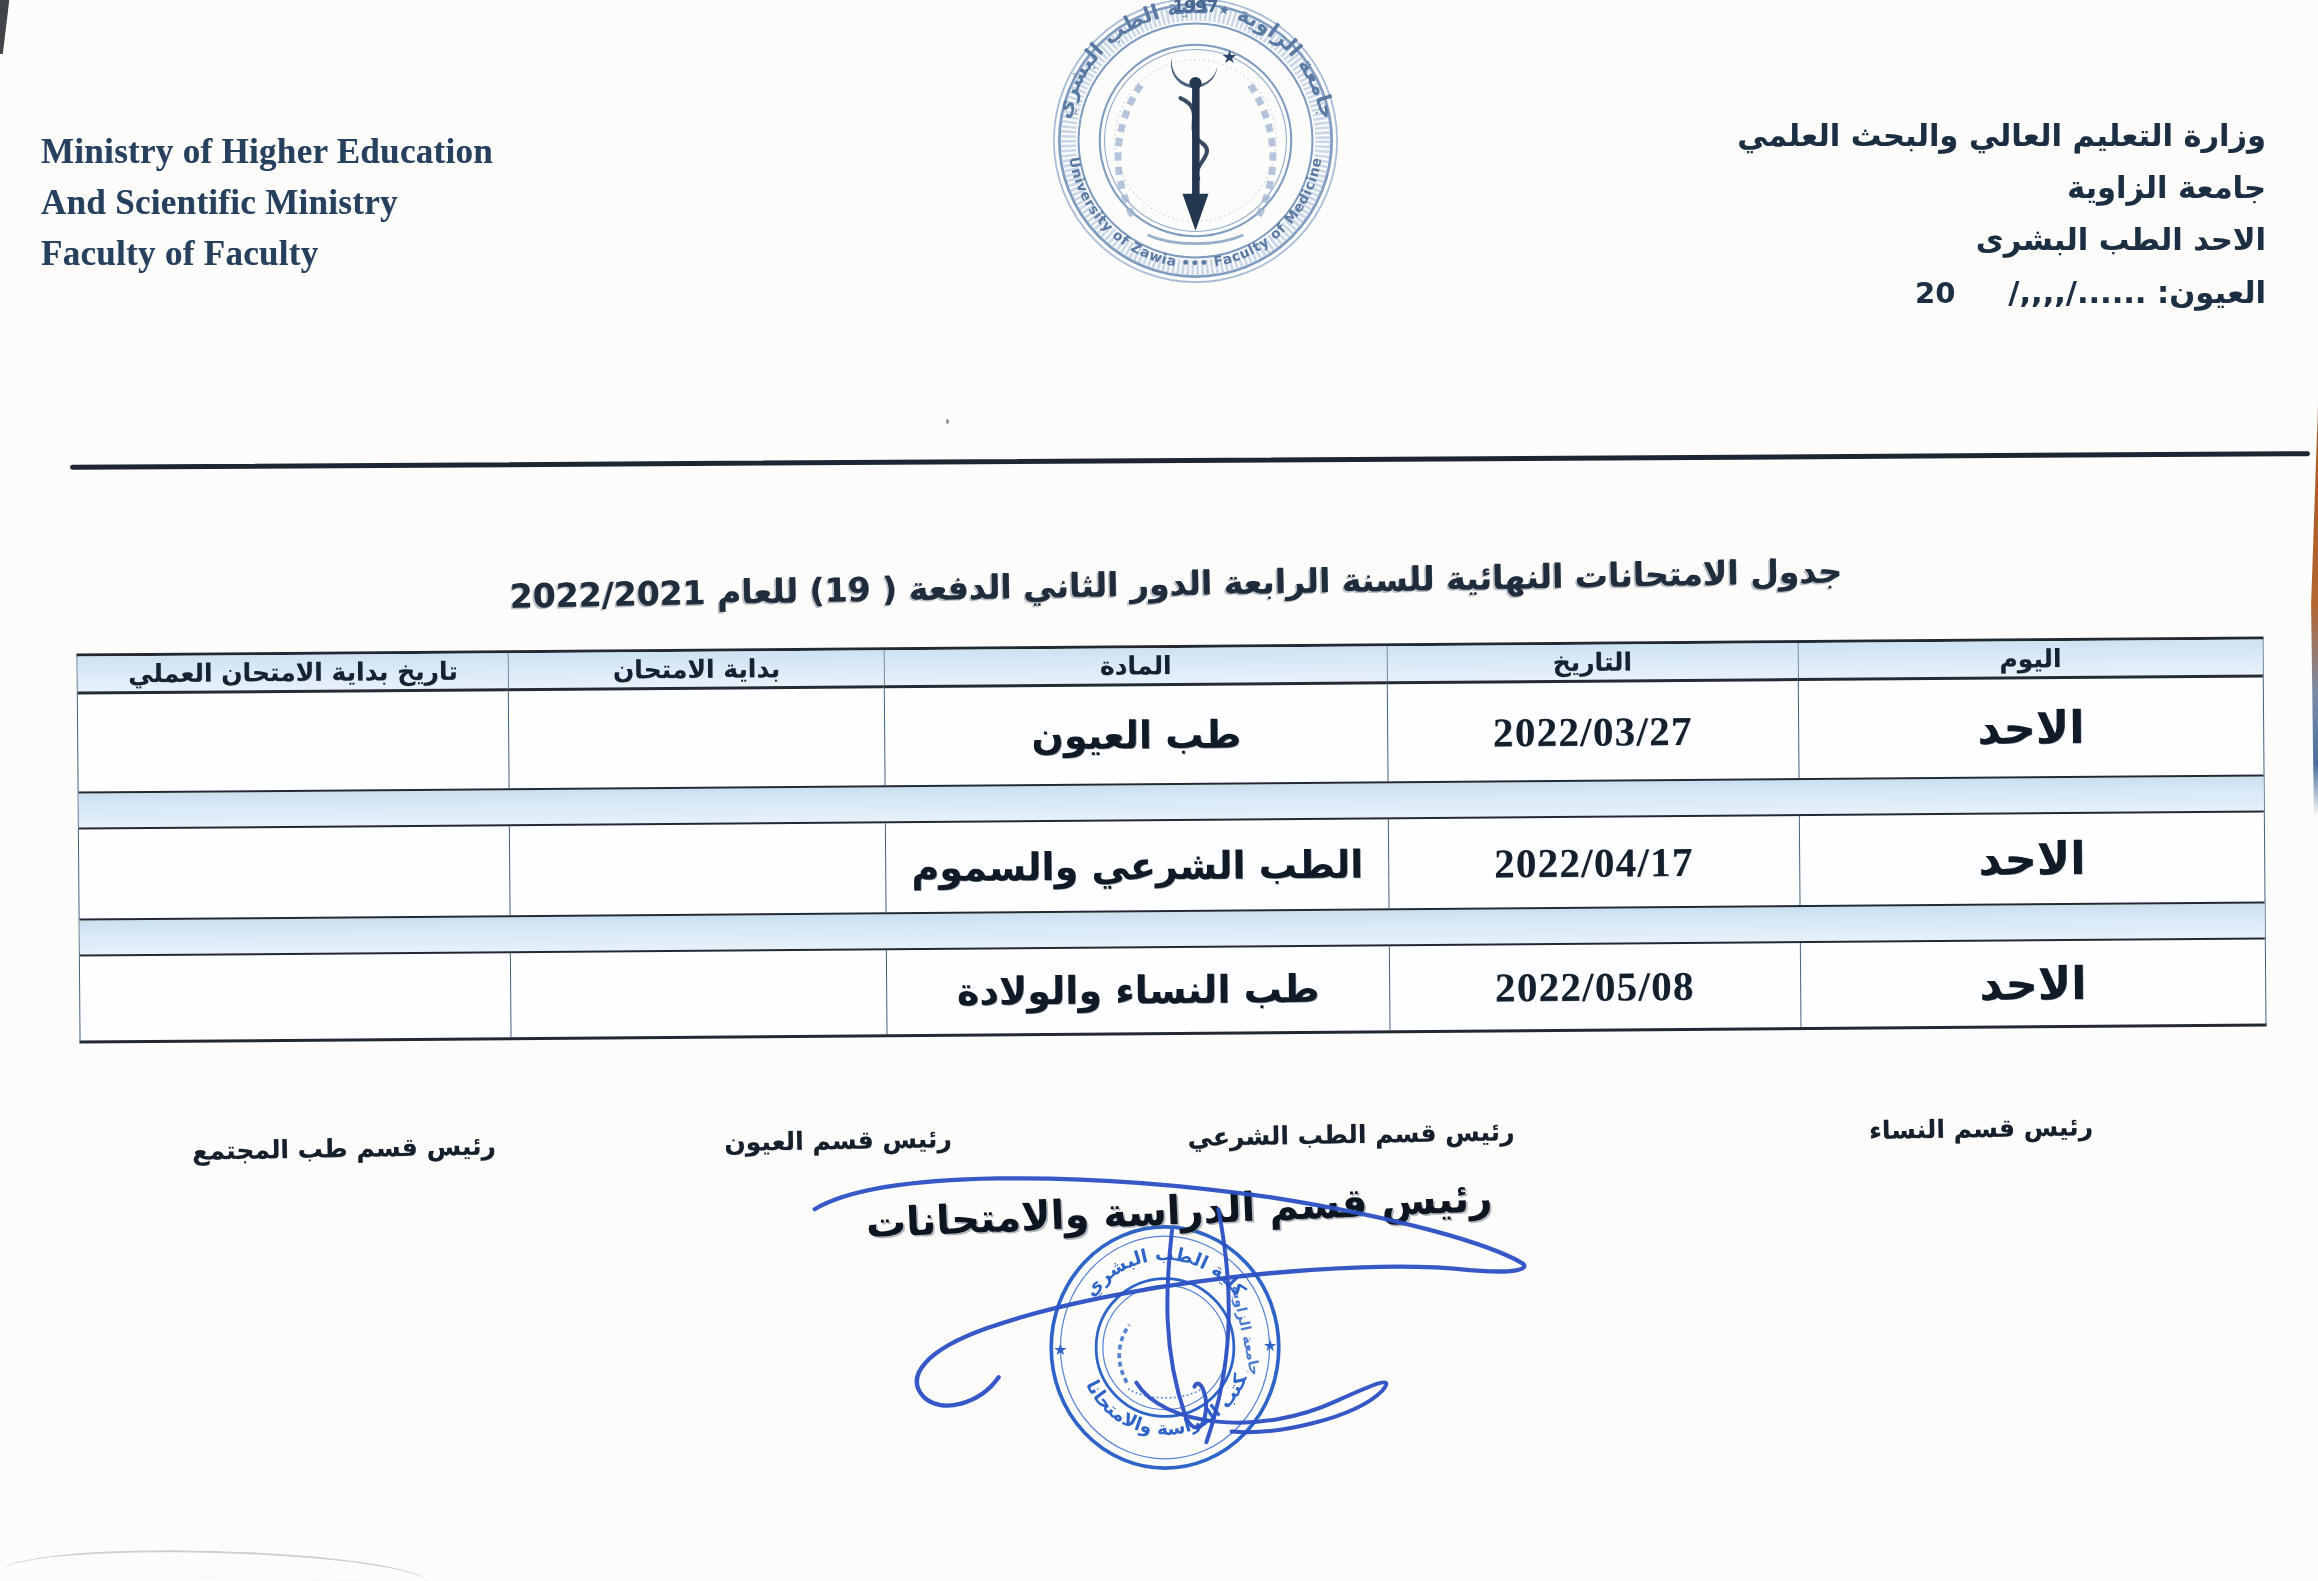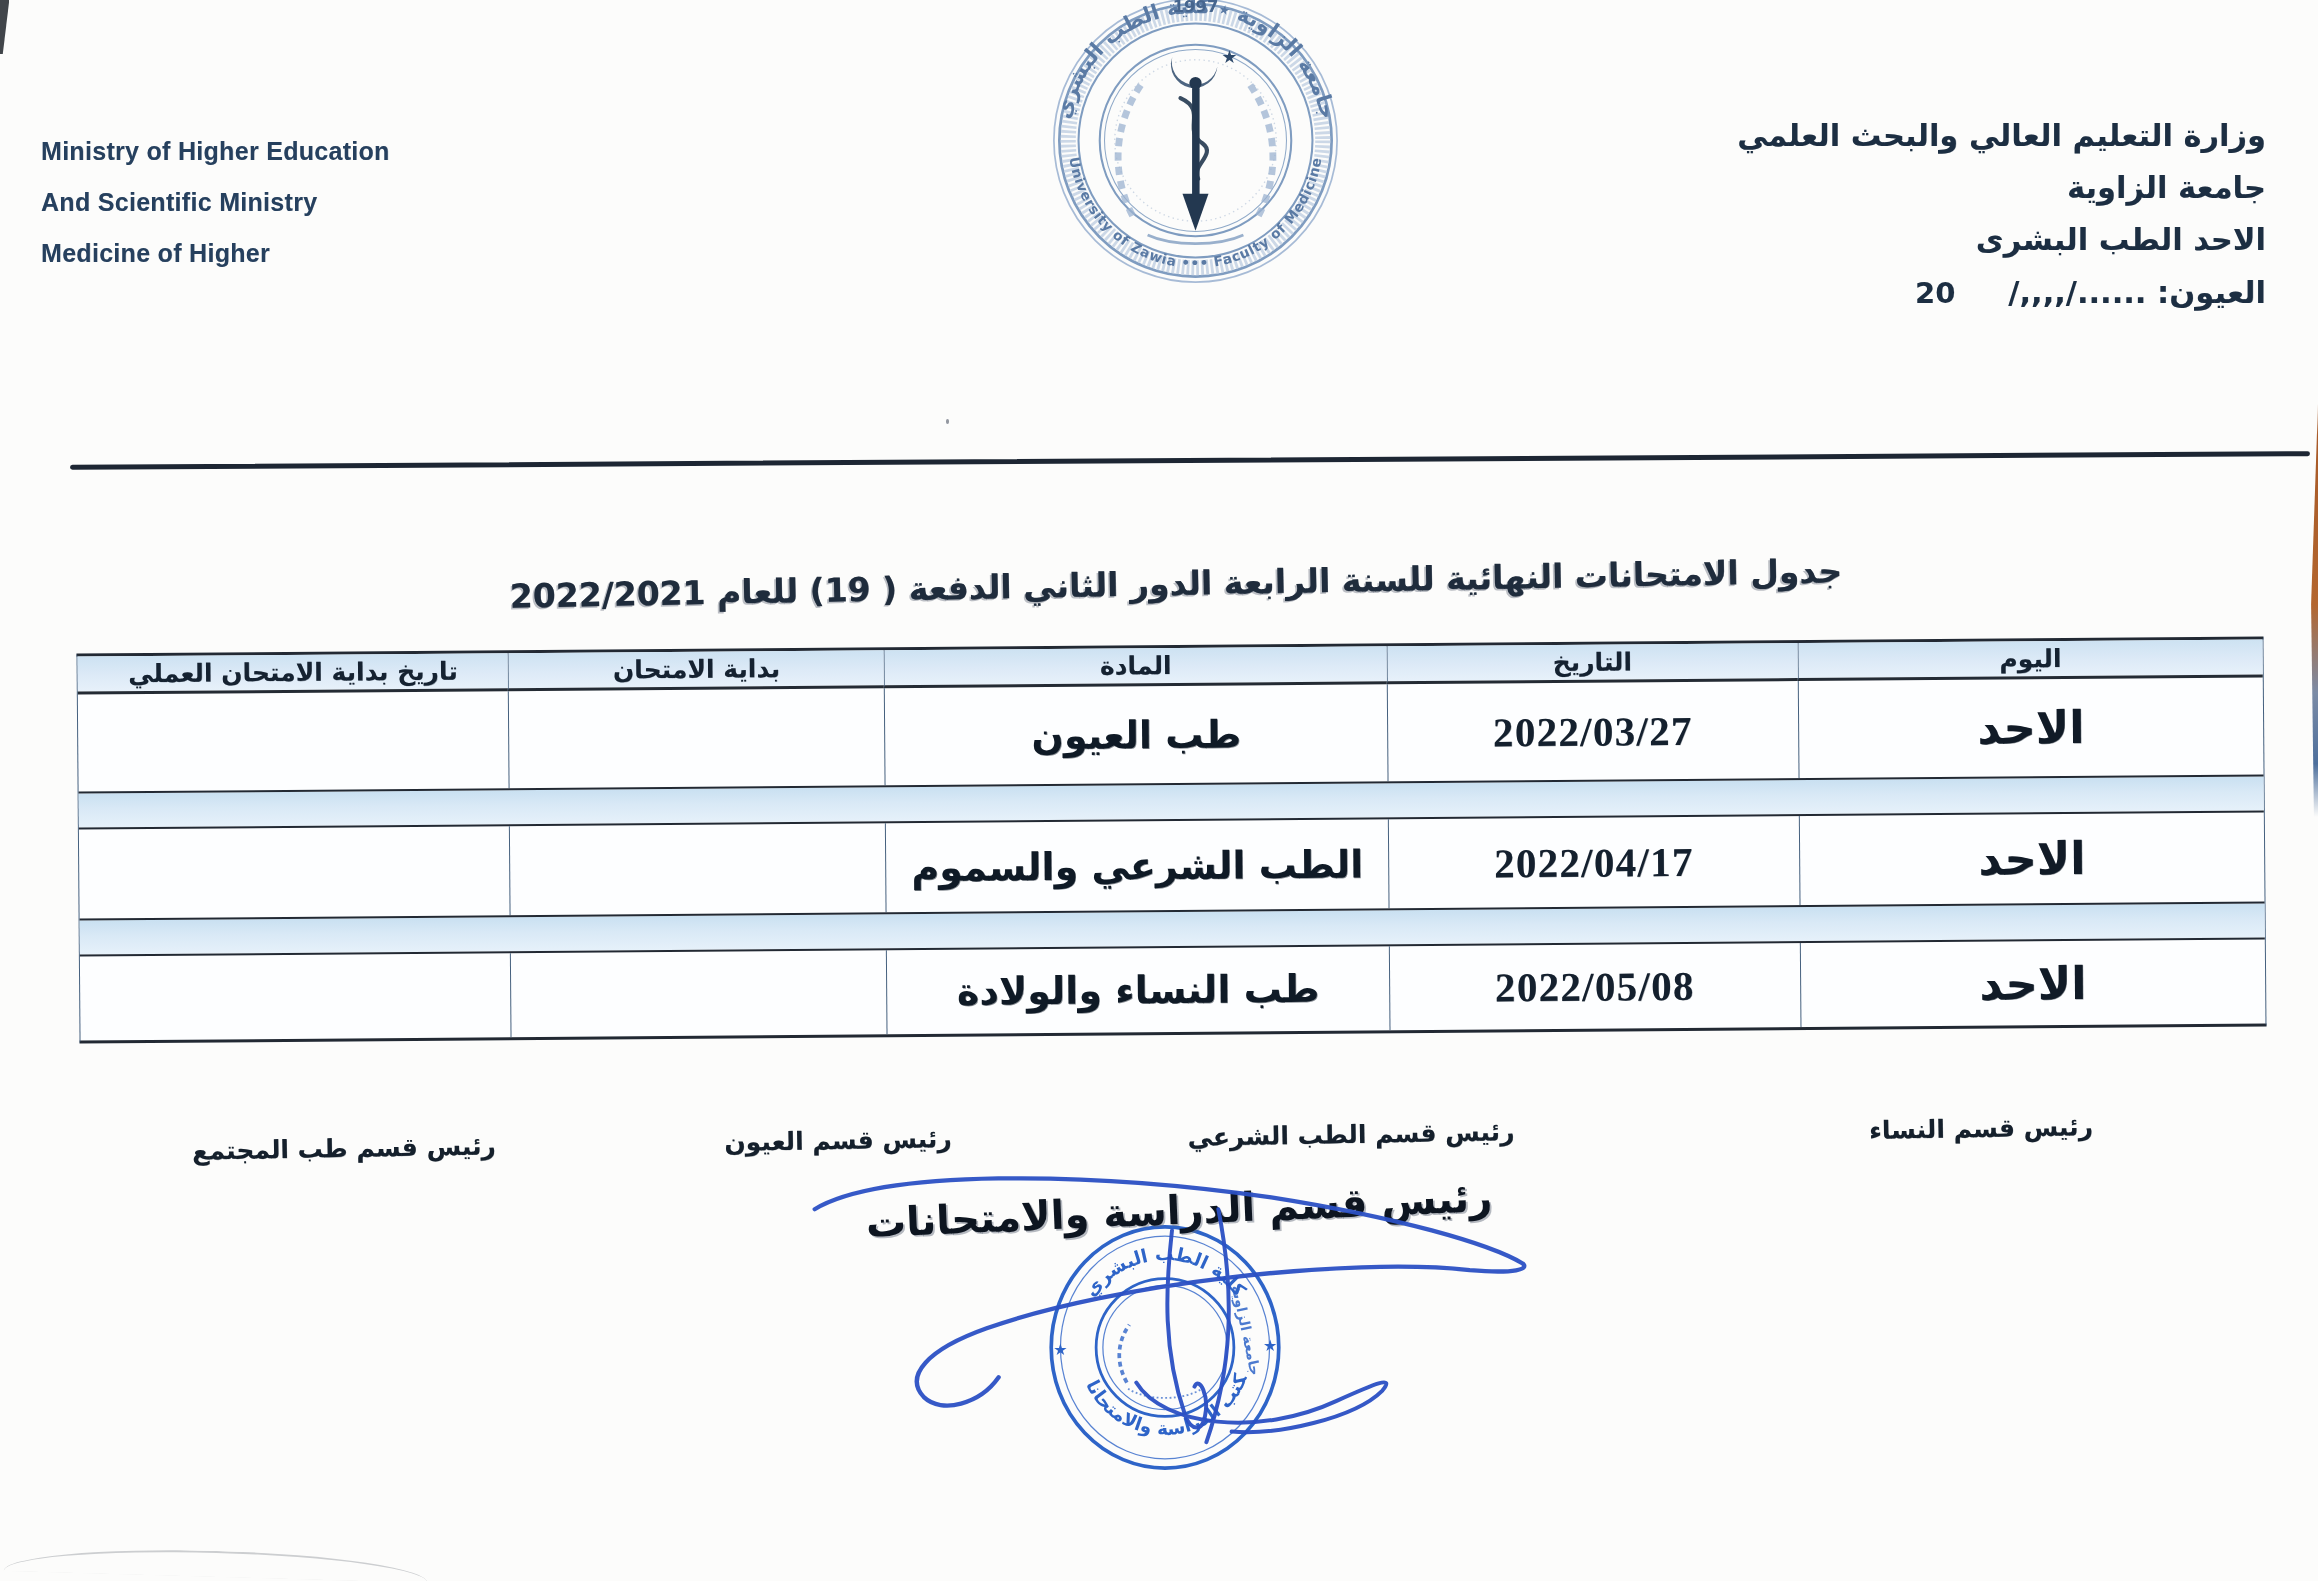--- a/index.html
+++ b/index.html
@@ -6,22 +6,22 @@
   body{
     width:2319px;height:1581px;overflow:hidden;
     background:#fbfbfa;
     font-family:"DejaVu Sans", sans-serif;
   }
   .page{position:relative;width:2319px;height:1581px;background:#fcfcfb;}
 
   
   .en-block{
     position:absolute;left:41px;top:126px;
-    font-family:Liberation Sans, sans-serif;
-    font-weight:bold;font-size:25px;line-height:51px;
+    font-family:Liberation Serif, serif;
+    font-weight:bold;font-size:35px;line-height:51px;
     color:#26405e;letter-spacing:0.3px;
     text-shadow:0.3px 0.3px 0 rgba(38,64,94,.35);
   }
   .ar-block{
     position:absolute;right:53px;top:110px;direction:rtl;text-align:right;
     font-weight:bold;font-size:30.5px;line-height:52px;color:#1c2e42;
     text-shadow:0.3px 0.3px 0 rgba(28,46,66,.3);
   }
   .ar-date-line{display:flex;direction:rtl;align-items:baseline;margin-top:1.3px;}
   .ar-date-year{margin-right:53px;font-size:29px;}
@@ -124,21 +124,21 @@
 <div class="page">
 
   <div class="corner-mark"></div>
   <div class="edge-strip"></div>
   <div class="pencil-smudge"></div>
   <div class="dot-speck"></div>
 
   <div class="en-block">
     <div>Ministry of Higher Education</div>
     <div>And Scientific Ministry</div>
-    <div>Medicine of Higher</div>
+    <div>Faculty of Faculty</div>
   </div>
 
   <div class="logo-wrap">
     <svg viewBox="0 0 440 440" width="301" height="301">
       <circle cx="220" cy="220" r="207" fill="none" stroke="#9db4d1" stroke-width="2.5" opacity=".9"></circle>
       <circle cx="220" cy="220" r="199" fill="none" stroke="#7f9cc0" stroke-width="4"></circle>
       <circle cx="220" cy="220" r="186" fill="none" stroke="#c6d4e4" stroke-width="22" stroke-dasharray="4 3" opacity=".9"></circle>
       <circle cx="220" cy="220" r="171" fill="none" stroke="#7f9cc0" stroke-width="3"></circle>
       <circle cx="220" cy="220" r="140" fill="none" stroke="#7f9cc0" stroke-width="3"></circle>
       <circle cx="220" cy="220" r="133" fill="none" stroke="#8fa9c8" stroke-width="1.5"></circle>

